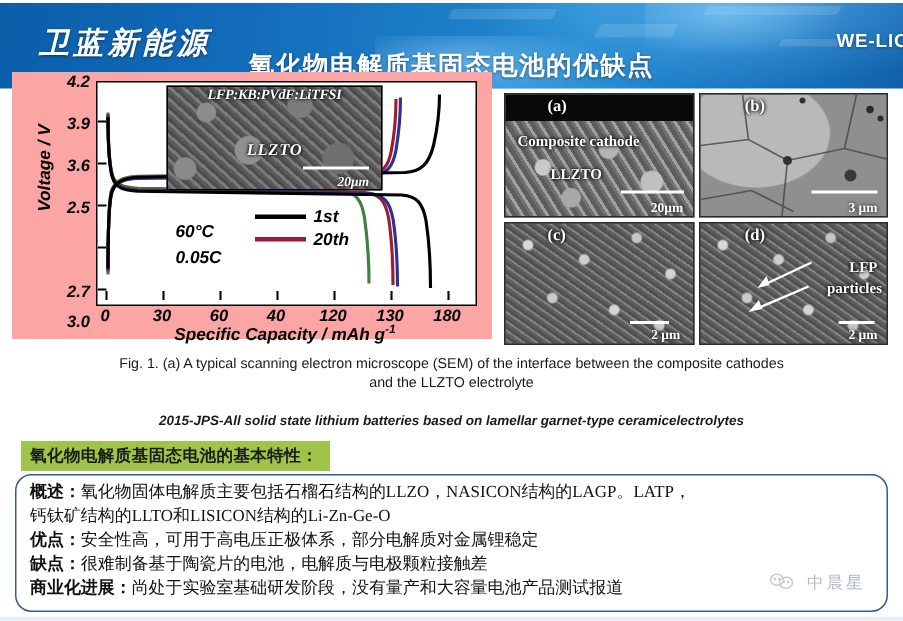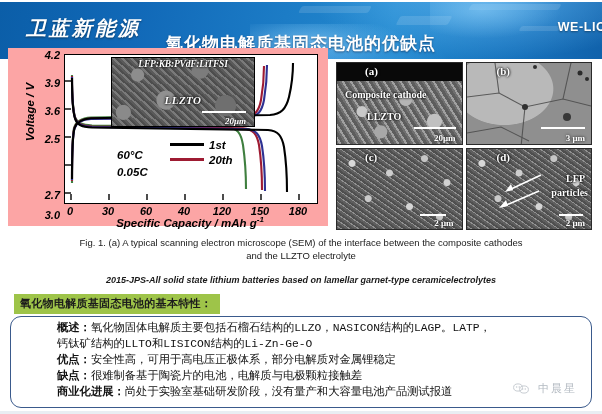--- a/index.html
+++ b/index.html
@@ -191,22 +191,22 @@
     font-family:"DejaVu Sans","Liberation Sans",sans-serif;
     font-size:11px;font-weight:bold;color:#1c1c1c;letter-spacing:.3px;
   }
   .info-box{
     position:absolute;left:10px;top:316px;width:582px;height:92px;
     border:1.3px solid #3a5a8c;border-radius:11px;box-sizing:border-box;
     background:#ffffff;
   }
   .info-line{
     position:absolute;left:9px;
-    font-family:Liberation Mono, monospace;
-    font-size:11.3px;color:#111;line-height:15px;white-space:nowrap;margin-left:37px;
+    font-family:Liberation Serif, serif;
+    font-size:11.3px;color:#111;line-height:15px;white-space:nowrap;
   }
   .info-line b{font-weight:bold;}
   .watermark{
     position:absolute;right:14px;top:64px;
     font-family:"DejaVu Sans","Liberation Sans",sans-serif;
     font-size:11px;color:#9aa3ad;opacity:.75;letter-spacing:2px;
   }
   .wm-logo{
     position:absolute;right:62px;top:64px;width:16px;height:13px;opacity:.55;
   }
@@ -306,21 +306,21 @@
         </div>
       </div>
     </div>
 
     <div class="xticks">
       <div class="xtick" style="left:6px;">0</div>
       <div class="xtick" style="left:44px;">30</div>
       <div class="xtick" style="left:82px;">60</div>
       <div class="xtick" style="left:120px;">40</div>
       <div class="xtick" style="left:158px;">120</div>
-      <div class="xtick" style="left:196px;">150</div>
+      <div class="xtick" style="left:196px;">130</div>
       <div class="xtick" style="left:234px;">180</div>
     </div>
 
     <div class="xaxis-title">
       <span>Specific Capacity / mAh g</span><sup>-1</sup>
     </div>
   </div>
 
   <div class="sem-panel">
 

